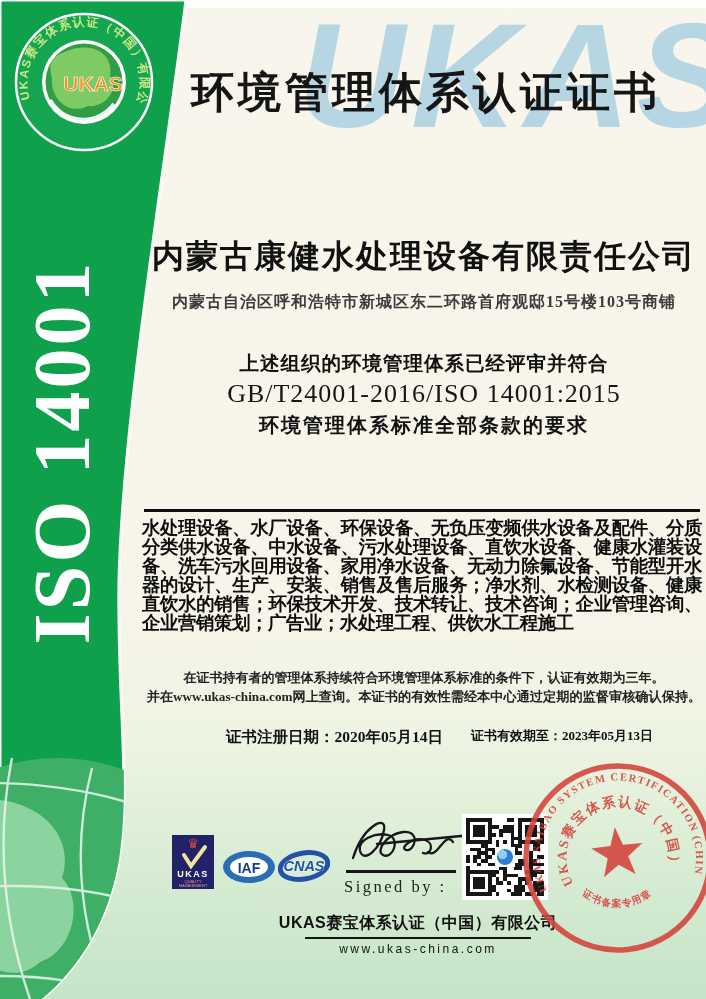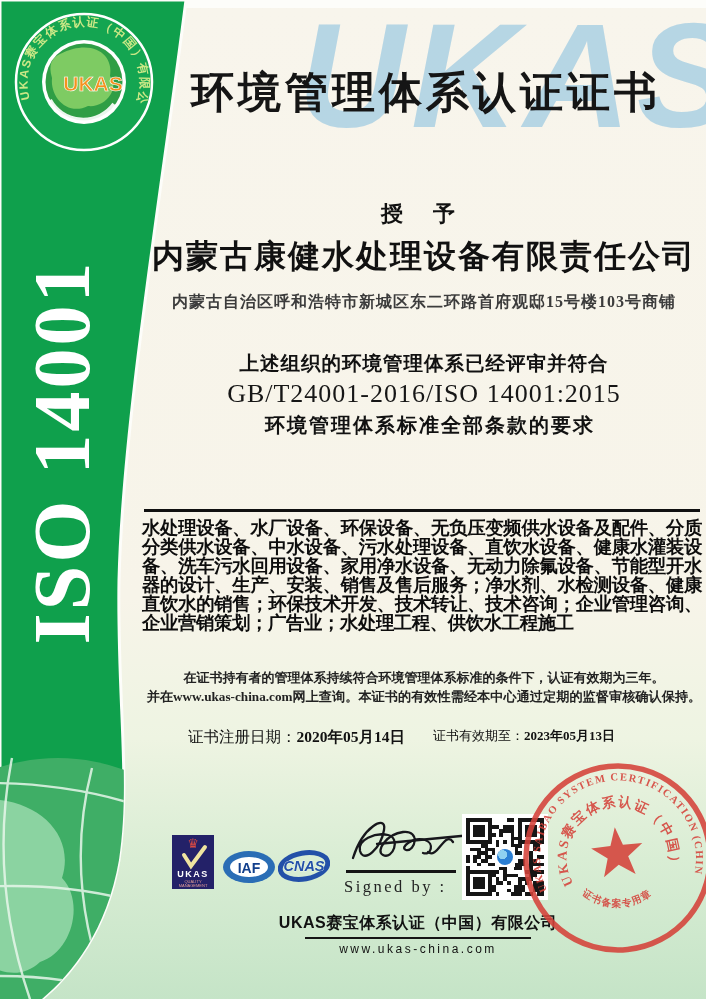--- a/index.html
+++ b/index.html
@@ -28,34 +28,34 @@
   .award{position:absolute;left:0;top:199px;width:548px;text-align:center;
     font-weight:bold;font-size:22px;letter-spacing:12px;color:#111;}
   .company{position:absolute;left:0;top:235px;width:548px;text-align:center;
     font-family:"Liberation Serif",serif;font-weight:bold;font-size:32px;letter-spacing:2px;color:#111;white-space:nowrap;}
   .address{position:absolute;left:0;top:292px;width:548px;text-align:center;
     font-family:"Liberation Serif",serif;font-weight:bold;font-size:16px;color:#3c3c3c;letter-spacing:1px;}
   .conform1{position:absolute;left:0;top:350px;width:548px;text-align:center;
     font-weight:bold;font-size:19.5px;letter-spacing:1px;color:#111;}
   .standard{position:absolute;left:0;top:379px;width:548px;text-align:center;
     font-family:"Liberation Serif",serif;font-size:26px;letter-spacing:1px;color:#161616;}
-  .conform2{position:absolute;left:6px;top:412px;width:548px;text-align:center;
+  .conform2{position:absolute;left:0;top:412px;width:548px;text-align:center;
     font-family:"Liberation Serif",serif;font-weight:bold;font-size:20px;letter-spacing:2px;color:#111;}
   .scope-head{position:absolute;left:0;top:468px;width:548px;text-align:center;
     font-family:"Liberation Serif",serif;font-weight:bold;font-size:25px;letter-spacing:6px;color:#0d0d0d;}
   .rule{position:absolute;left:-6px;top:509px;width:556px;height:3px;background:#101010;}
   .scope{position:absolute;left:-8px;top:518px;width:560px;text-align:justify;
     font-weight:bold;font-size:18.4px;line-height:19px;color:#0d0d0d;letter-spacing:-0.4px;}
   .note1{position:absolute;left:-10px;top:669px;width:568px;text-align:center;
     font-family:"Liberation Serif",serif;font-weight:bold;font-size:13px;color:#222;}
   .note2{position:absolute;left:-10px;top:688px;width:568px;text-align:center;
     font-family:"Liberation Serif",serif;font-weight:bold;font-size:13.2px;color:#222;}
   .date1{position:absolute;left:38px;top:727px;font-size:15.5px;color:#111;}
   .date2{position:absolute;left:283px;top:727px;font-size:13px;color:#111;}
-  .dlabel{font-weight:normal;}
+  .dlabel{font-weight:bold;margin-left:38px;}
   .dvalue{font-family:"Liberation Serif",serif;font-weight:bold;}
   
   #ukasmark{left:172px;top:835px;z-index:5;}
   #iafmark{left:222px;top:850px;z-index:5;}
   #cnasmark{left:278px;top:847px;z-index:5;}
   #sigsvg{left:333px;top:804px;z-index:5;}
   .sig-line{left:346px;top:870px;width:110px;height:2.5px;background:#151515;z-index:5;}
   .signed-by{left:344px;top:877px;z-index:5;font-family:"Liberation Serif",serif;
     font-size:16.5px;letter-spacing:2.5px;color:#222;}
   
@@ -118,21 +118,20 @@
     </text>
     <circle r="42" fill="#ffffff"></circle>
     <circle r="38.5" fill="#2f9e45"></circle>
     <path d="M-24 -28 C8 -44 30 -28 26 -6 C36 6 22 26 4 24 C-16 34 -34 16 -32 -4 C-36 -18 -32 -24 -24 -28 Z" fill="#7ecb63"></path>
     <path d="M-34 18 A 38 38 0 0 0 30 22" fill="none" stroke="#ffffff" stroke-width="4" opacity="0.9"></path>
     <text x="9" y="9" text-anchor="middle" font-size="21" font-weight="bold" fill="#f5921e" stroke="#ffffff" stroke-width="0.6" font-family="Liberation Sans,sans-serif">UKAS</text>
   </svg>
 
   <div class="abs content">
     <div class="title">环境管理体系认证证书</div>
-    <div class="award">授 予</div>
     <div class="company">内蒙古康健水处理设备有限责任公司</div>
     <div class="address">内蒙古自治区呼和浩特市新城区东二环路首府观邸15号楼103号商铺</div>
     <div class="conform1">上述组织的环境管理体系已经评审并符合</div>
     <div class="standard">GB/T24001-2016/ISO 14001:2015</div>
     <div class="conform2">环境管理体系标准全部条款的要求</div>
     <div class="rule"></div>
     <div class="scope">水处理设备、水厂设备、环保设备、无负压变频供水设备及配件、分质分类供水设备、中水设备、污水处理设备、直饮水设备、健康水灌装设备、洗车污水回用设备、家用净水设备、无动力除氟设备、节能型开水器的设计、生产、安装、销售及售后服务；净水剂、水检测设备、健康直饮水的销售；环保技术开发、技术转让、技术咨询；企业管理咨询、企业营销策划；广告业；水处理工程、供饮水工程施工</div>
     <div class="note1">在证书持有者的管理体系持续符合环境管理体系标准的条件下，认证有效期为三年。</div>
     <div class="note2">并在www.ukas-china.com网上查询。本证书的有效性需经本中心通过定期的监督审核确认保持。</div>
     <div class="date1">

